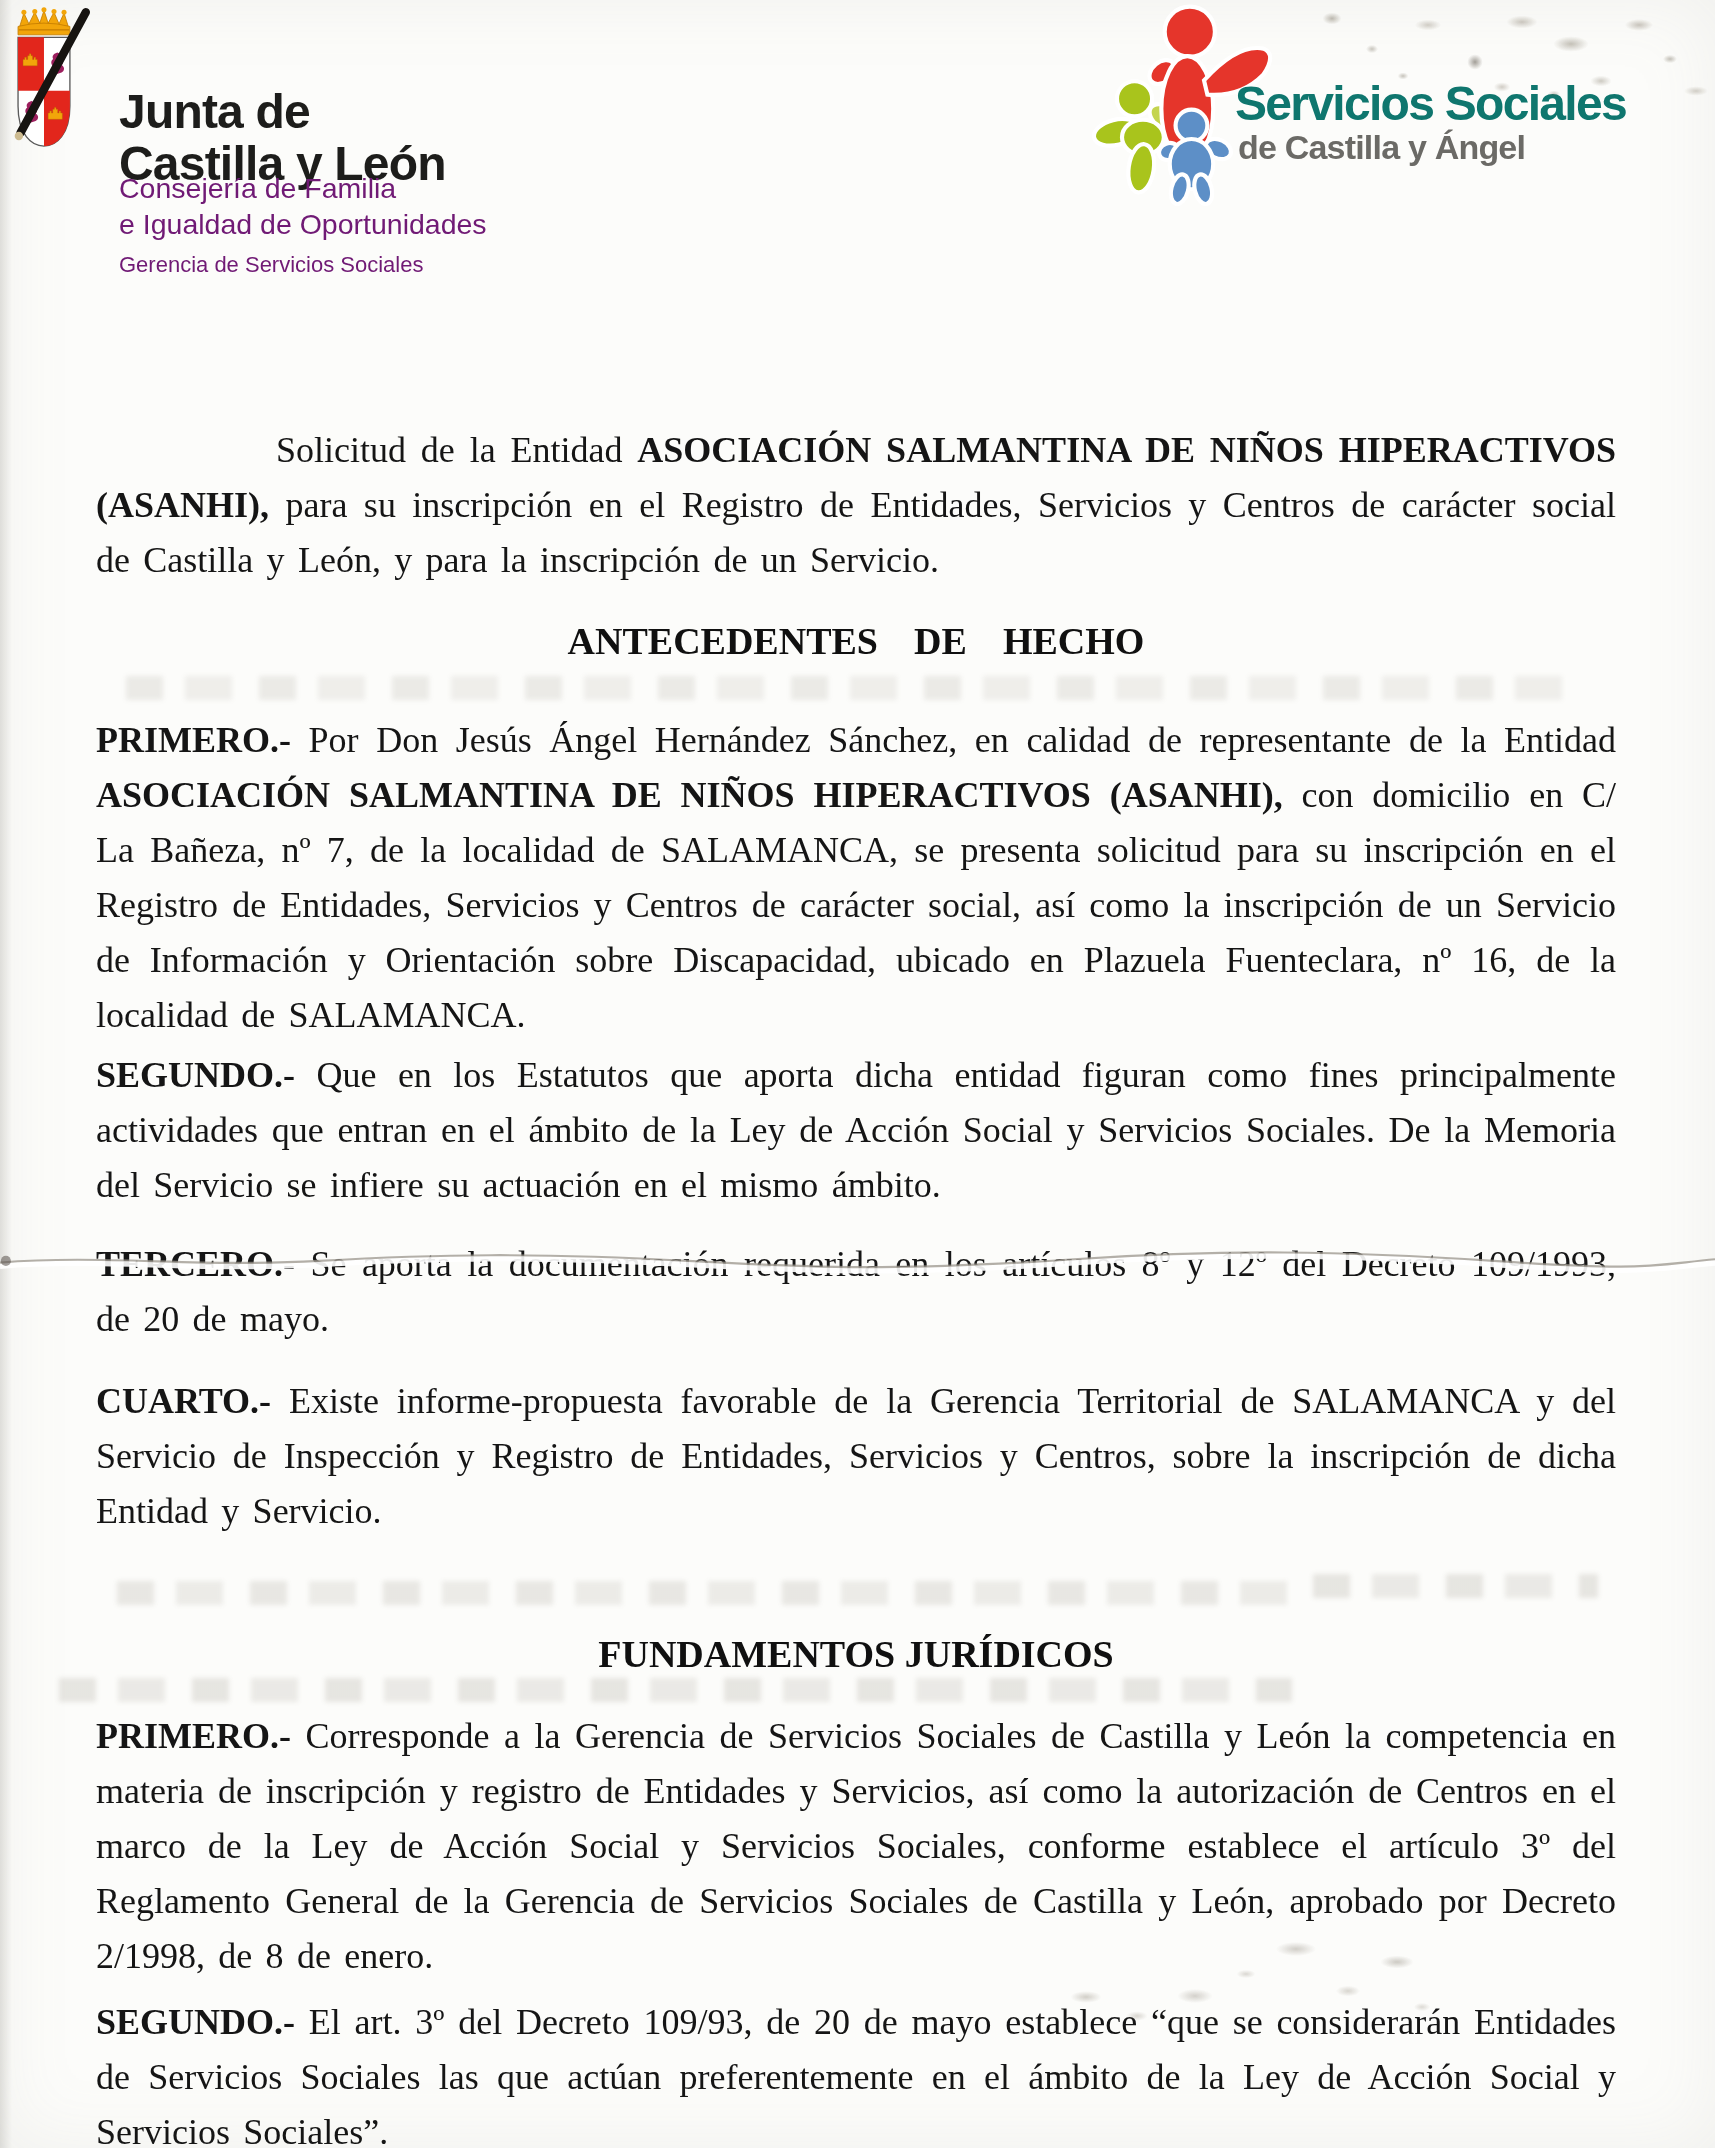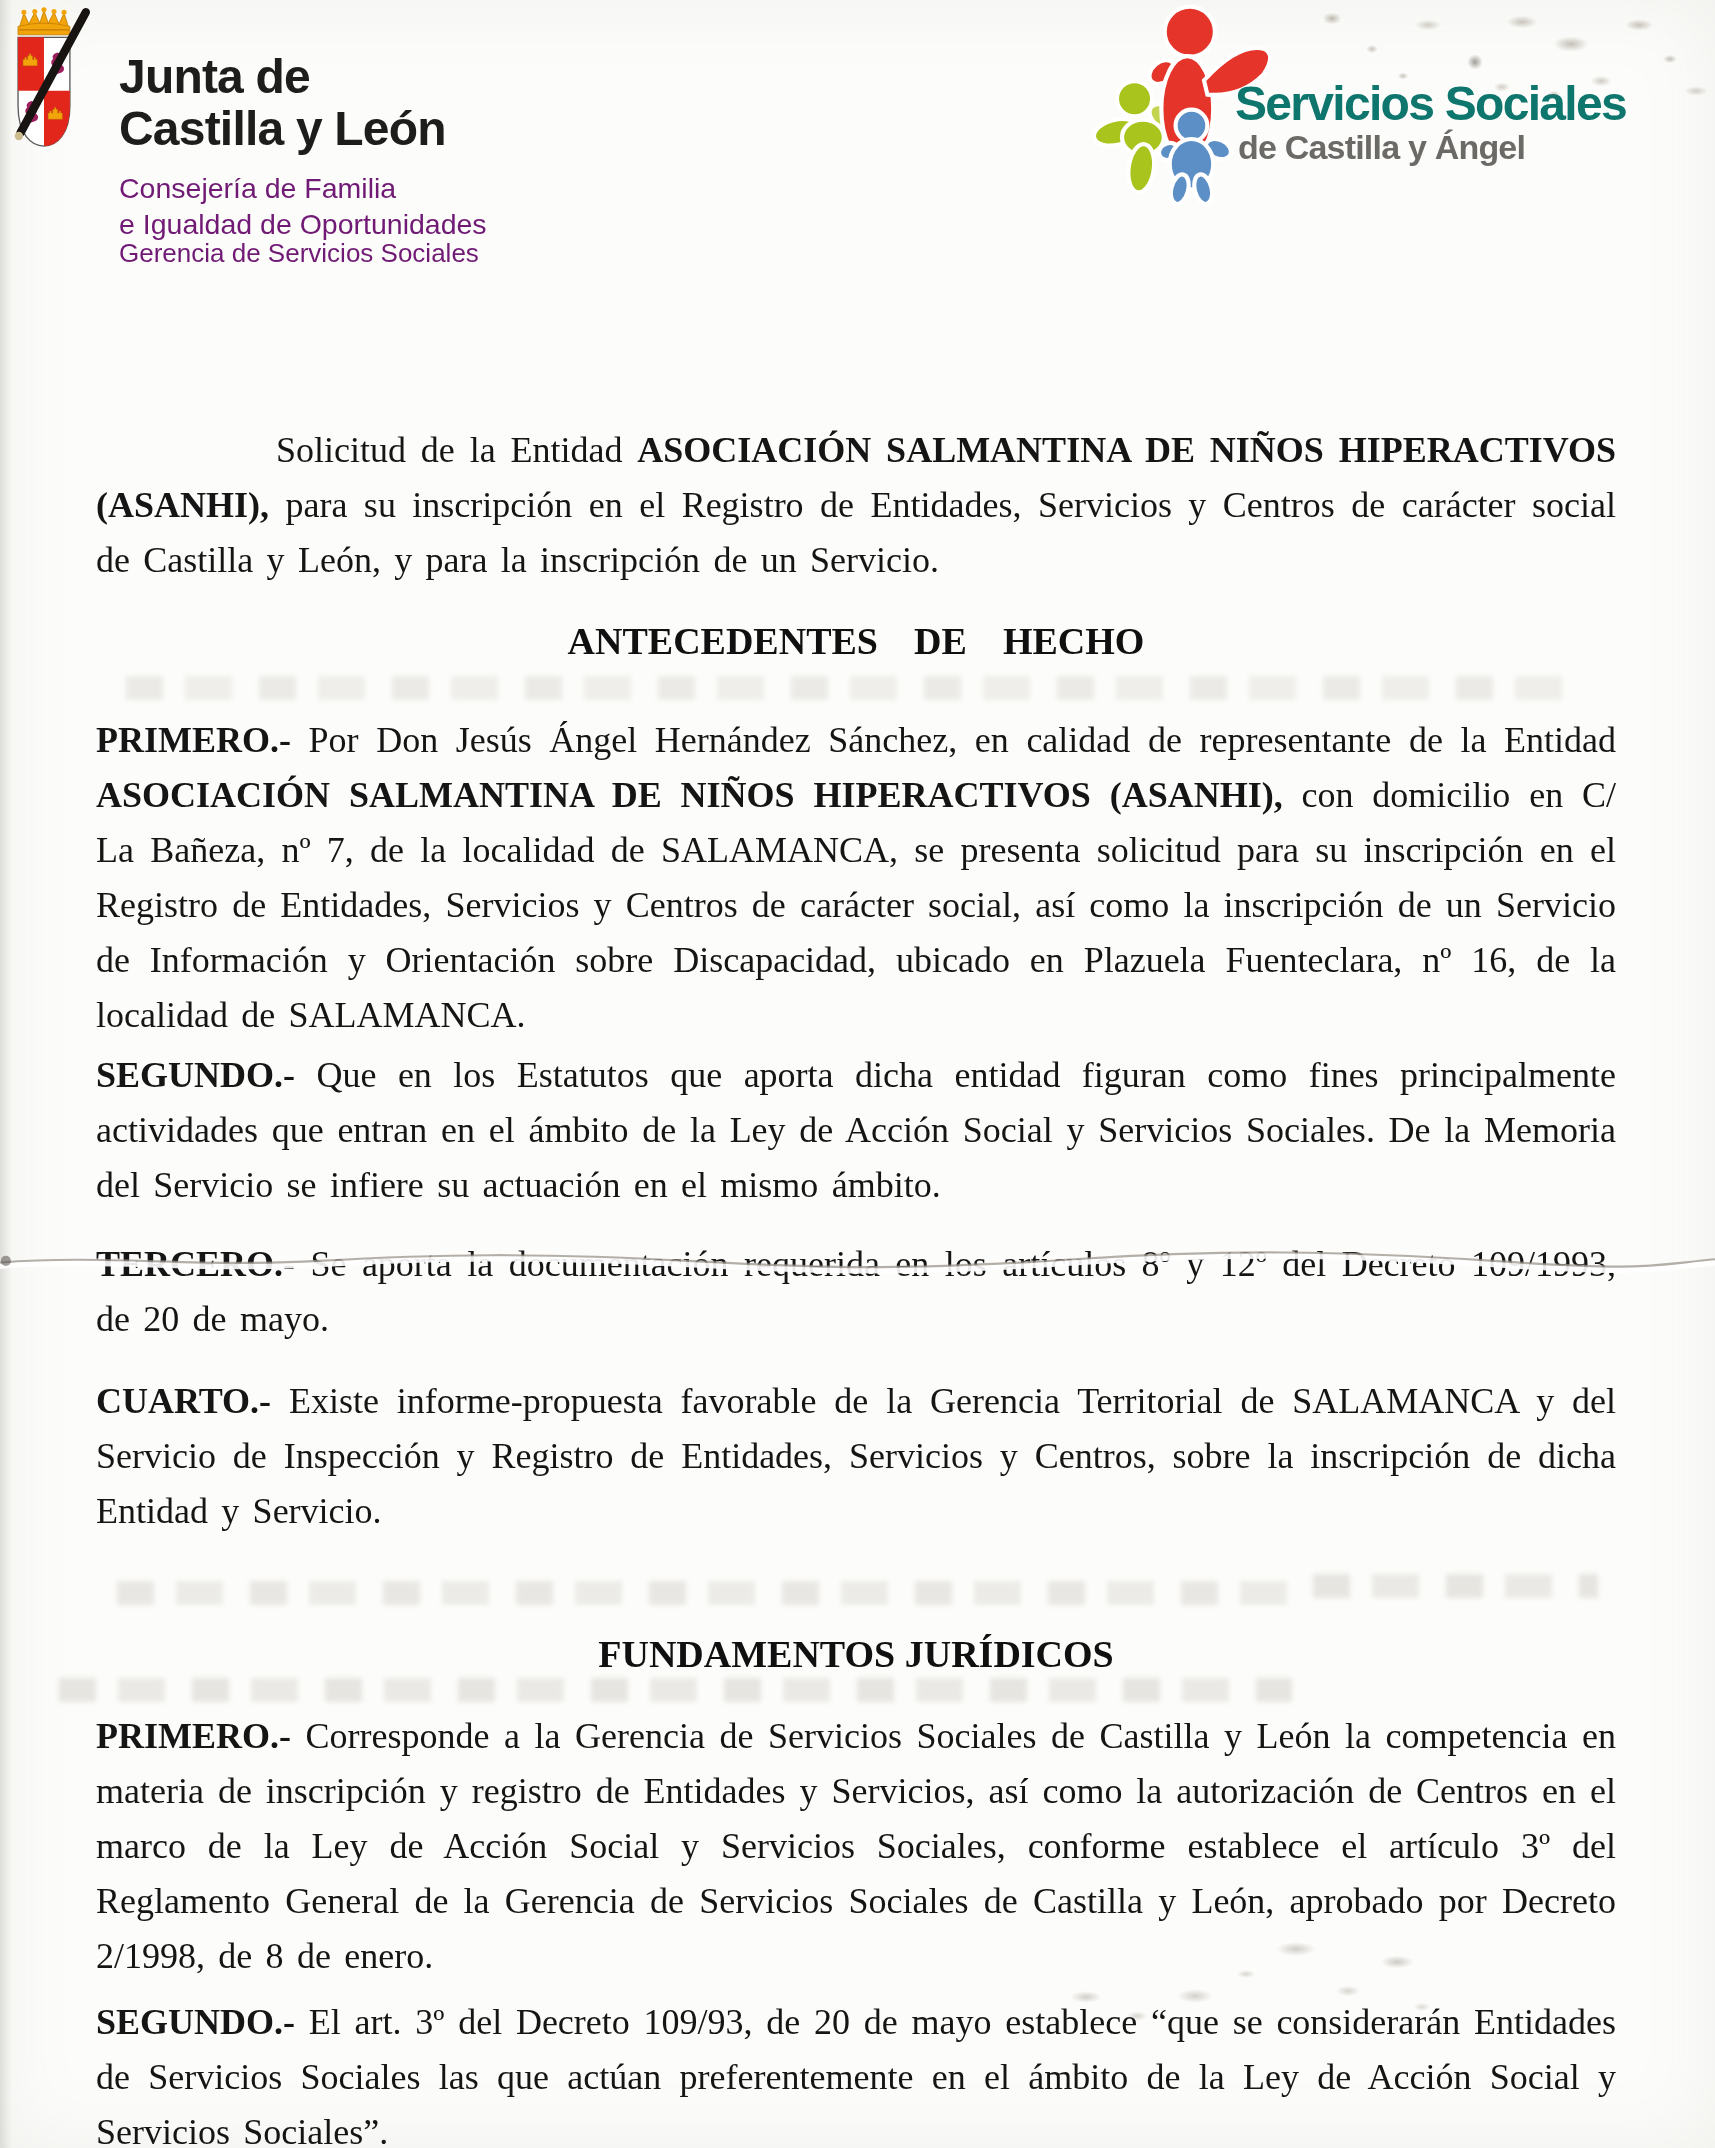--- a/index.html
+++ b/index.html
@@ -1,25 +1,25 @@
 <!DOCTYPE html>
 <html style="font-size:13.4px"><head>
 <meta charset="utf-8">
 <style>
   html,body{margin:0;padding:0;background:#e8e8e6;}
   .page{position:relative;width:1715px;height:2148px;background:#fcfcfa;overflow:hidden;
         box-shadow:inset 0 0 76px rgba(140,140,130,.10);
         font-family:"Liberation Serif",serif;}
   
   .org-name{position:absolute;left:119px;font-family:"Liberation Sans",sans-serif;
-            font-weight:bold;color:#1d1d1b;font-size:48px;line-height:50px;letter-spacing:-0.8px;}
+            font-weight:bold;color:#1d1d1b;font-size:48px;line-height:50px;letter-spacing:-0.8px;margin-top:35px;}
   .org1{top:52px;} .org2{top:104px;}
   .dept{position:absolute;left:119px;font-family:"Liberation Sans",sans-serif;
         color:#701a75;font-size:28.5px;line-height:34px;}
-  .dept1{top:171px;} .dept2{top:207px;} .dept3{top:236px;font-size:26px;}
+  .dept1{top:171px;} .dept2{top:207px;} .dept3{top:248px;font-size:22px;}
   
   .ss-title{position:absolute;left:1235px;top:76px;font-family:"Liberation Sans",sans-serif;
             font-weight:bold;font-size:48px;letter-spacing:-1.7px;color:#0f766e;}
   .ss-sub{position:absolute;left:1238px;top:128px;font-family:"Liberation Sans",sans-serif;
           font-weight:bold;font-size:34px;letter-spacing:-0.8px;color:#6b6a66;}
   .logo-svg{position:absolute;}
   
   .para{position:absolute;left:96px;width:1520px;font-size:36px;line-height:55px;
         color:#151515;text-align:justify;word-spacing:.12em;z-index:2;}
   .para b{font-weight:bold;}

